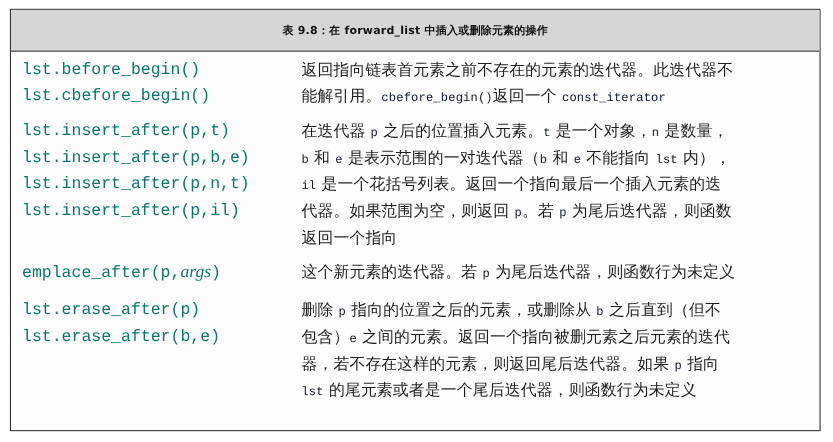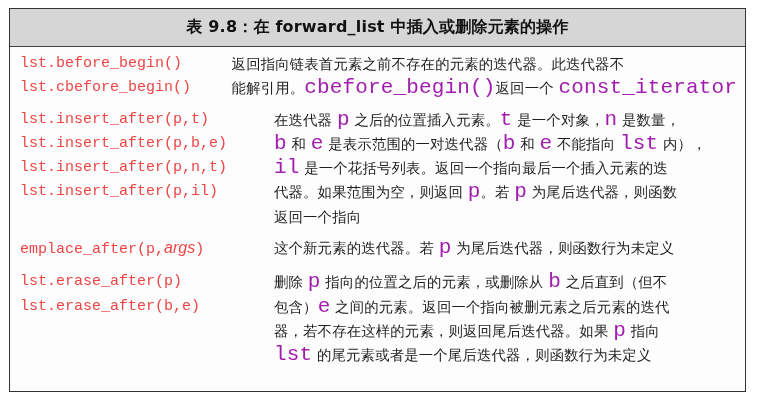--- a/index.html
+++ b/index.html
@@ -3,29 +3,29 @@
 <meta charset="utf-8">
 <style>
   html, body { margin: 0; padding: 0; background: #ffffff; }
   body { width: 757px; height: 402px; position: relative; overflow: hidden;
          font-family: "DejaVu Serif", "Liberation Serif", serif; color: #1a1a1a; }
   .table { position: absolute; left: 9px; top: 8px; width: 737px; height: 384px;
            border: 1.5px solid #333; box-sizing: border-box; background: #fdfdfd; }
   .header { height: 37px; background: #d6d6d6; border-bottom: 1.5px solid #444;
             display: flex; align-items: center; justify-content: center;
             font-family: "DejaVu Sans", "Liberation Sans", sans-serif; font-weight: bold;
-            font-size: 16px; color: #111; letter-spacing: 0.2px; }
+            font-size: 10px; color: #111; letter-spacing: 0.2px; }
   .row { display: flex; }
   .col-op { width: 264px; padding-left: 10px; box-sizing: border-box; }
   .col-desc { flex: 1; padding-right: 8px; }
   .line { height: 24.3px; line-height: 24.3px; white-space: nowrap; font-size: 14.6px; }
-  .mono { font-family: "Liberation Mono", "DejaVu Sans Mono", monospace; font-size: 15px; color: #ef4444; }
+  .mono { font-family: "Liberation Mono", "DejaVu Sans Mono", monospace; font-size: 15px; color: #0f766e; }
   .desc .line { font-family: "DejaVu Sans", "Liberation Sans", sans-serif; font-size: 14.4px; color: #1e1e1e; letter-spacing: 0.15px; }
-  .desc .m { font-family: "Liberation Mono", "DejaVu Sans Mono", monospace; font-size: 21px; color: #a21caf; }
-  .it { font-family: Liberation Sans, sans-serif; font-style: italic; font-size: 16px; }
+  .desc .m { font-family: "Liberation Mono", "DejaVu Sans Mono", monospace; font-size: 11px; color: #0f172a; }
+  .it { font-family: Liberation Serif, serif; font-style: italic; font-size: 16px; }
   .gap { height: 7px; }
 </style>
 </head>
 <body>
 
 <div class="table">
   <div class="header">表 9.8：在 forward_list 中插入或删除元素的操作</div>
   <div id="rows">
       <div class="gap" style="height: 5px;"></div>
       <div class="row">

